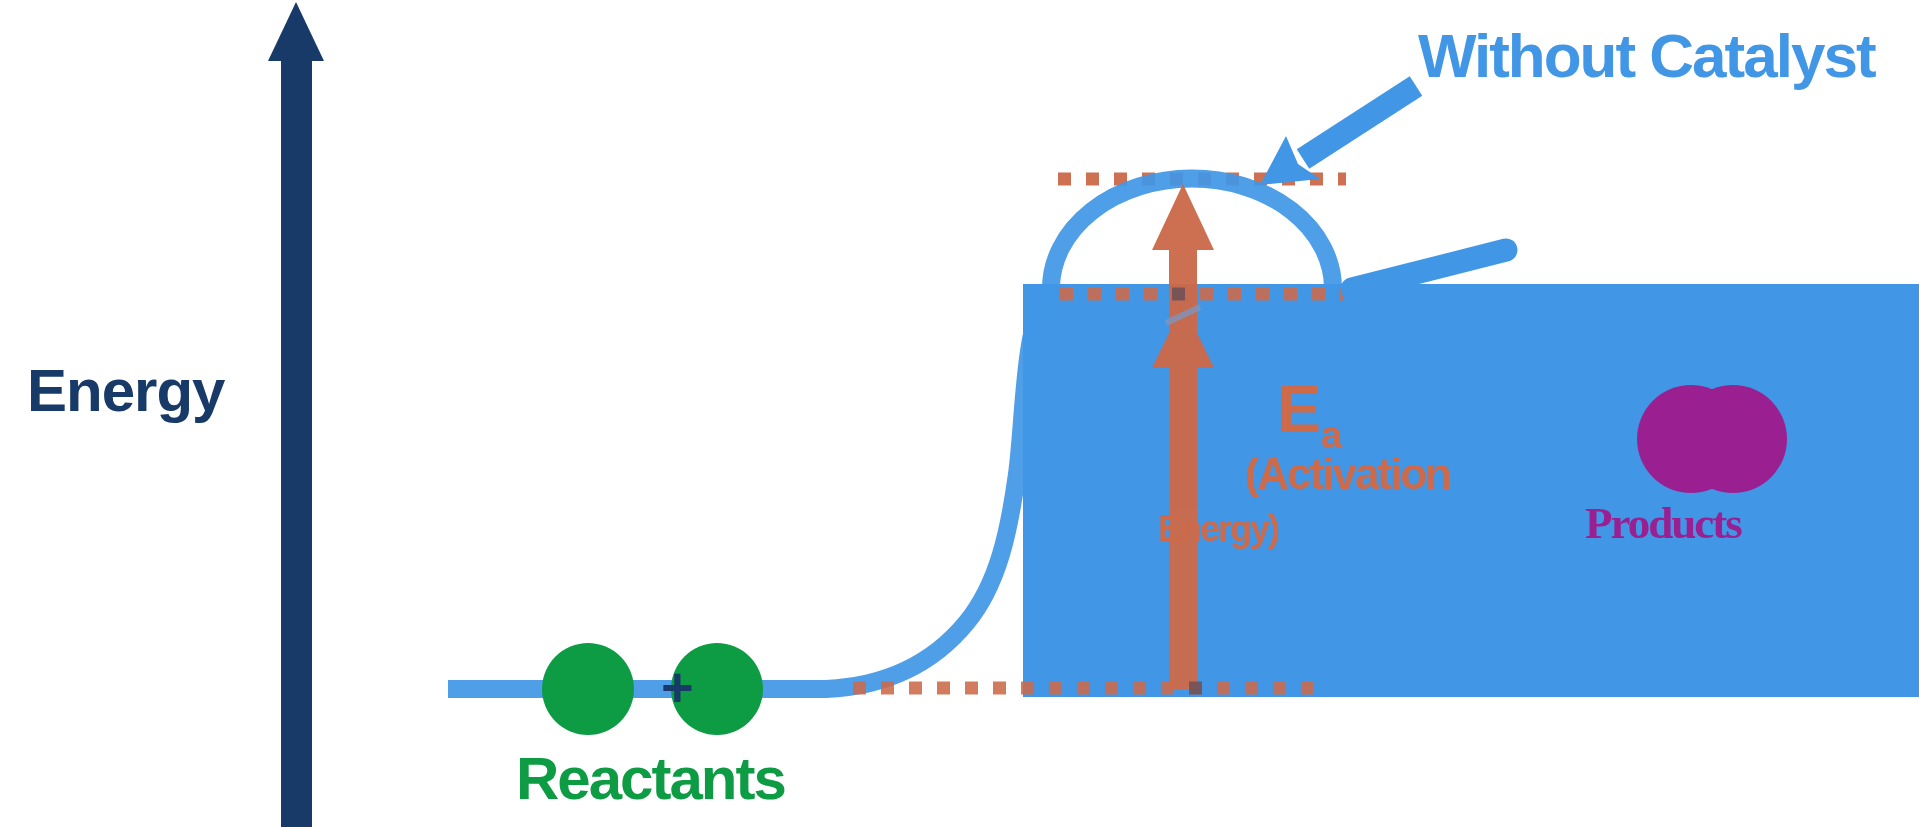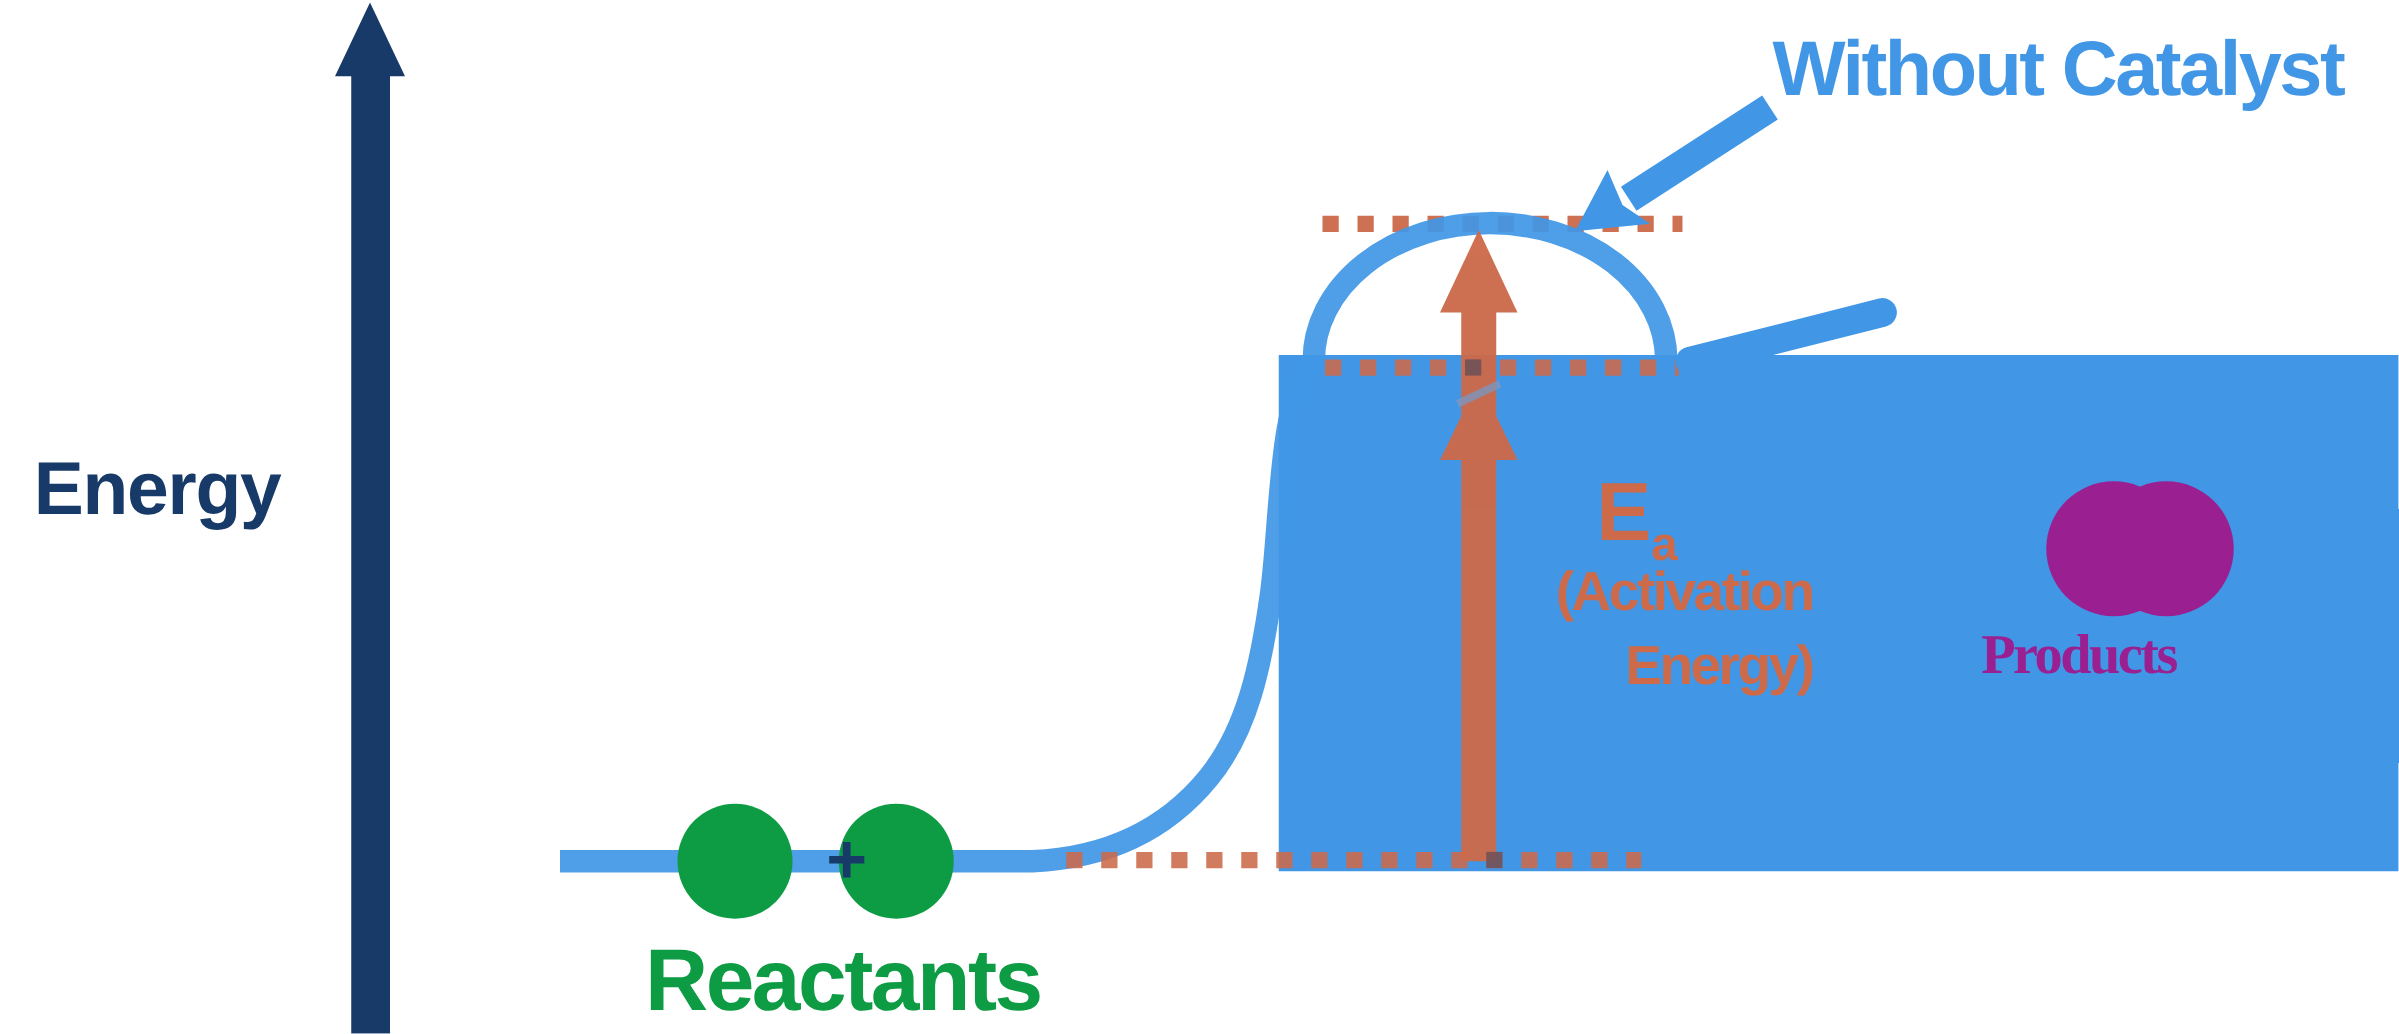--- a/index.html
+++ b/index.html
@@ -17,27 +17,27 @@
   .f-orange{fill:var(--orange);}
   .f-green{fill:var(--green);}
   .f-purple{fill:var(--purple);}
   .st-blue{stroke:var(--blue);}
   .st-orange{stroke:var(--orange);}
   .st-gray{stroke:var(--overlap_gray);}
   .big{font-size:62px;letter-spacing:-2px;}
   #energy-label{left:2px;top:361px;font-size:60px;letter-spacing:-1px;}
   #without-catalyst-label{left:1418px;top:25px;}
   #with-catalyst-label{left:1510px;top:187px;}
-  #reactants-label{left:516px;top:749px;font-size:70px;letter-spacing:-2px;}
+  #reactants-label{left:516px;top:749px;font-size:60px;letter-spacing:-2px;}
   #products-label{left:1585px;top:501px;font-size:45px;letter-spacing:-2px;font-family:Liberation Serif, serif;}
   #plus-sign{left:636px;top:659px;font-size:56px;}
   #ea-symbol-line{left:1277px;top:376px;font-size:66px;}
   #ea-symbol-line sub{font-size:38px;vertical-align:-16px;letter-spacing:0;}
   #ea-caption-1{left:1158px;top:452px;width:292px;text-align:right;font-size:44px;letter-spacing:-2px;}
-  #ea-caption-2{left:1158px;top:511px;width:292px;text-align:right;font-size:44px;letter-spacing:-2px;}
+  #ea-caption-2{left:1158px;top:511px;width:292px;text-align:left;font-size:36px;letter-spacing:-2px;}
 </style>
 </head>
 <body>
 
 <div id="stage">
 
   <svg width="1919" height="827" viewBox="0 0 1919 827">
 
     <rect class="f-blue" x="1023" y="284" width="896" height="413"></rect>
 

